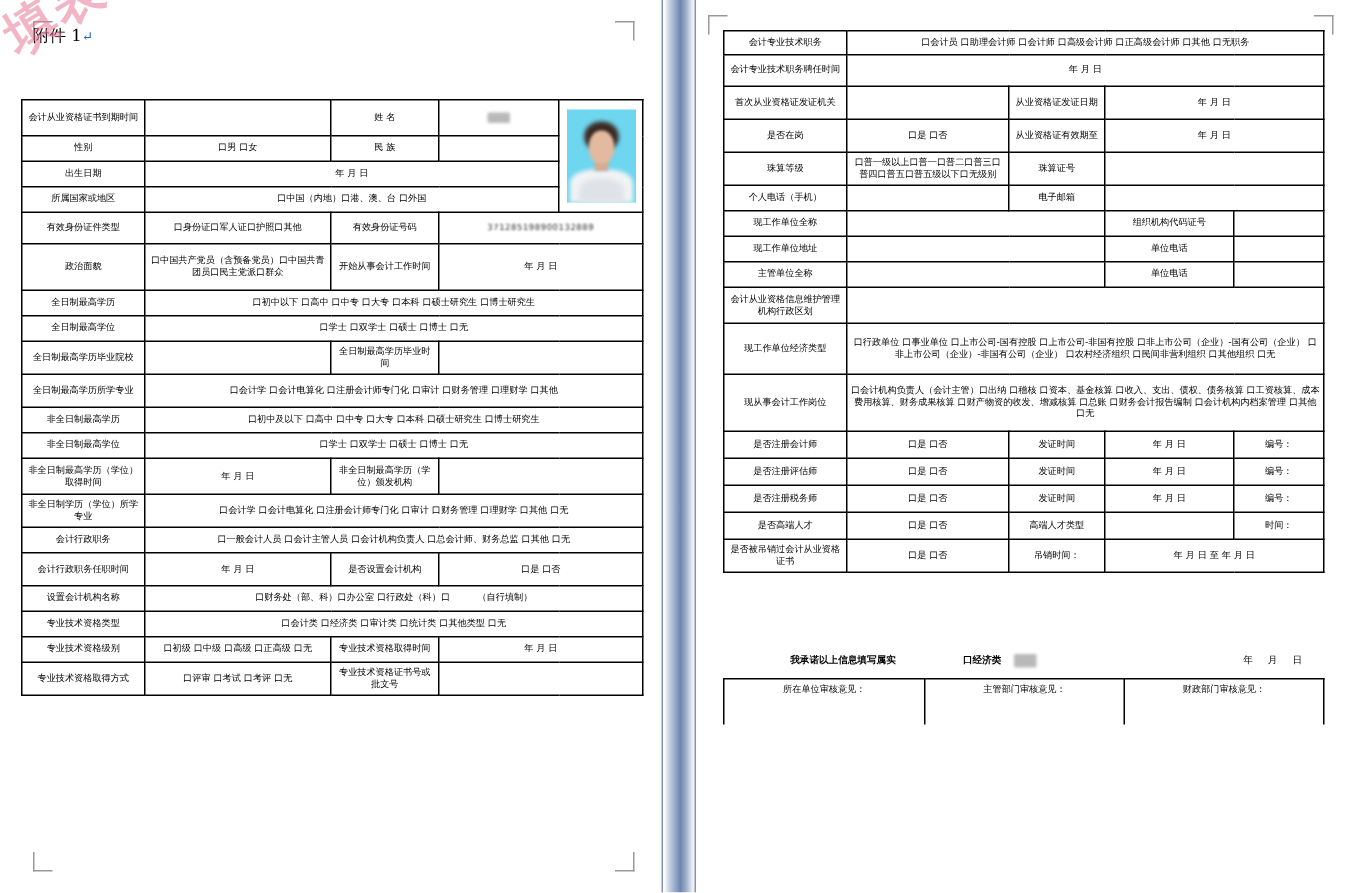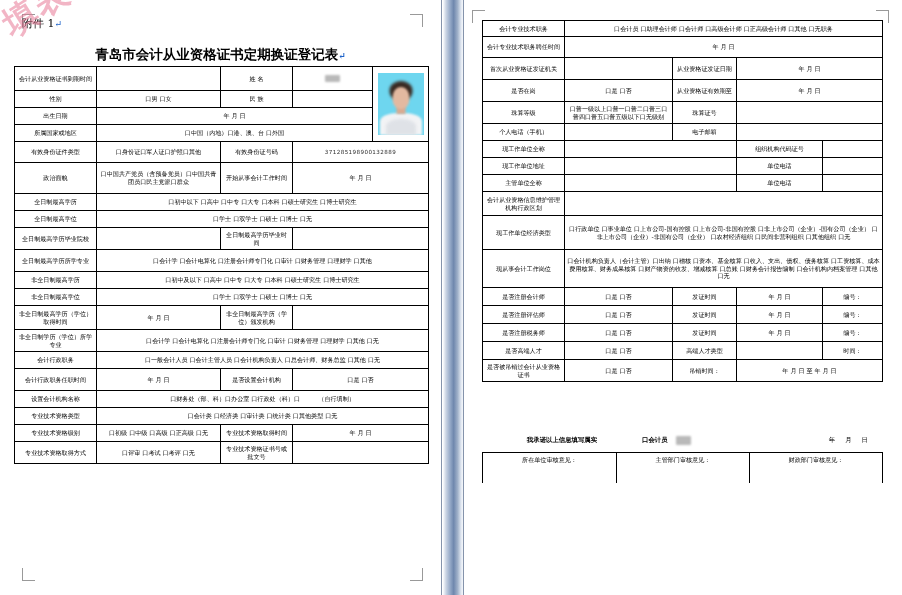--- a/index.html
+++ b/index.html
@@ -218,21 +218,20 @@
 
     <div class="crop tl" style="left:22px;top:14px;"></div>
     <div class="crop tr" style="left:410px;top:14px;"></div>
     <div class="crop bl" style="left:22px;top:568px;"></div>
     <div class="crop br" style="left:410px;top:568px;"></div>
 
     <div class="watermark">填表样例</div>
 
     <div class="attach-label"><span>附件 1</span><span class="pilcrow">↵</span></div>
 
-    <div class="doc-title"><span>青岛市会计从业资格证书定期换证登记表</span><span class="pilcrow">↵</span></div>
 
     <table class="form" id="tbl-left">
       <colgroup>
         <col style="width:82px">
         <col style="width:124px">
         <col style="width:72px">
         <col style="width:80px">
         <col style="width:56px">
       </colgroup>
       <tbody>
@@ -499,21 +498,21 @@
           <td class="lbl" style="height:22px">是否被吊销过会计从业资格证书</td>
           <td class="opts">口是 口否</td>
           <td class="tl">吊销时间：</td>
           <td colspan="2">年   月   日   至     年   月   日</td>
         </tr>
       </tbody>
     </table>
 
     <div class="commit-row">
       <span class="c1">我承诺以上信息填写属实</span>
-      <span class="c2"><span>口会计员</span>&nbsp;&nbsp;&nbsp;&nbsp;<span class="redact">​签名​</span></span>
+      <span class="c2"><span>口经济类</span>&nbsp;&nbsp;&nbsp;&nbsp;<span class="redact">​签名​</span></span>
       <span class="c3">年    月    日</span>
     </div>
 
     <table class="form" id="tbl-sign">
       <colgroup>
         <col style="width:134px">
           <col style="width:133px">
           <col style="width:133px">
       </colgroup>
       <tbody>

